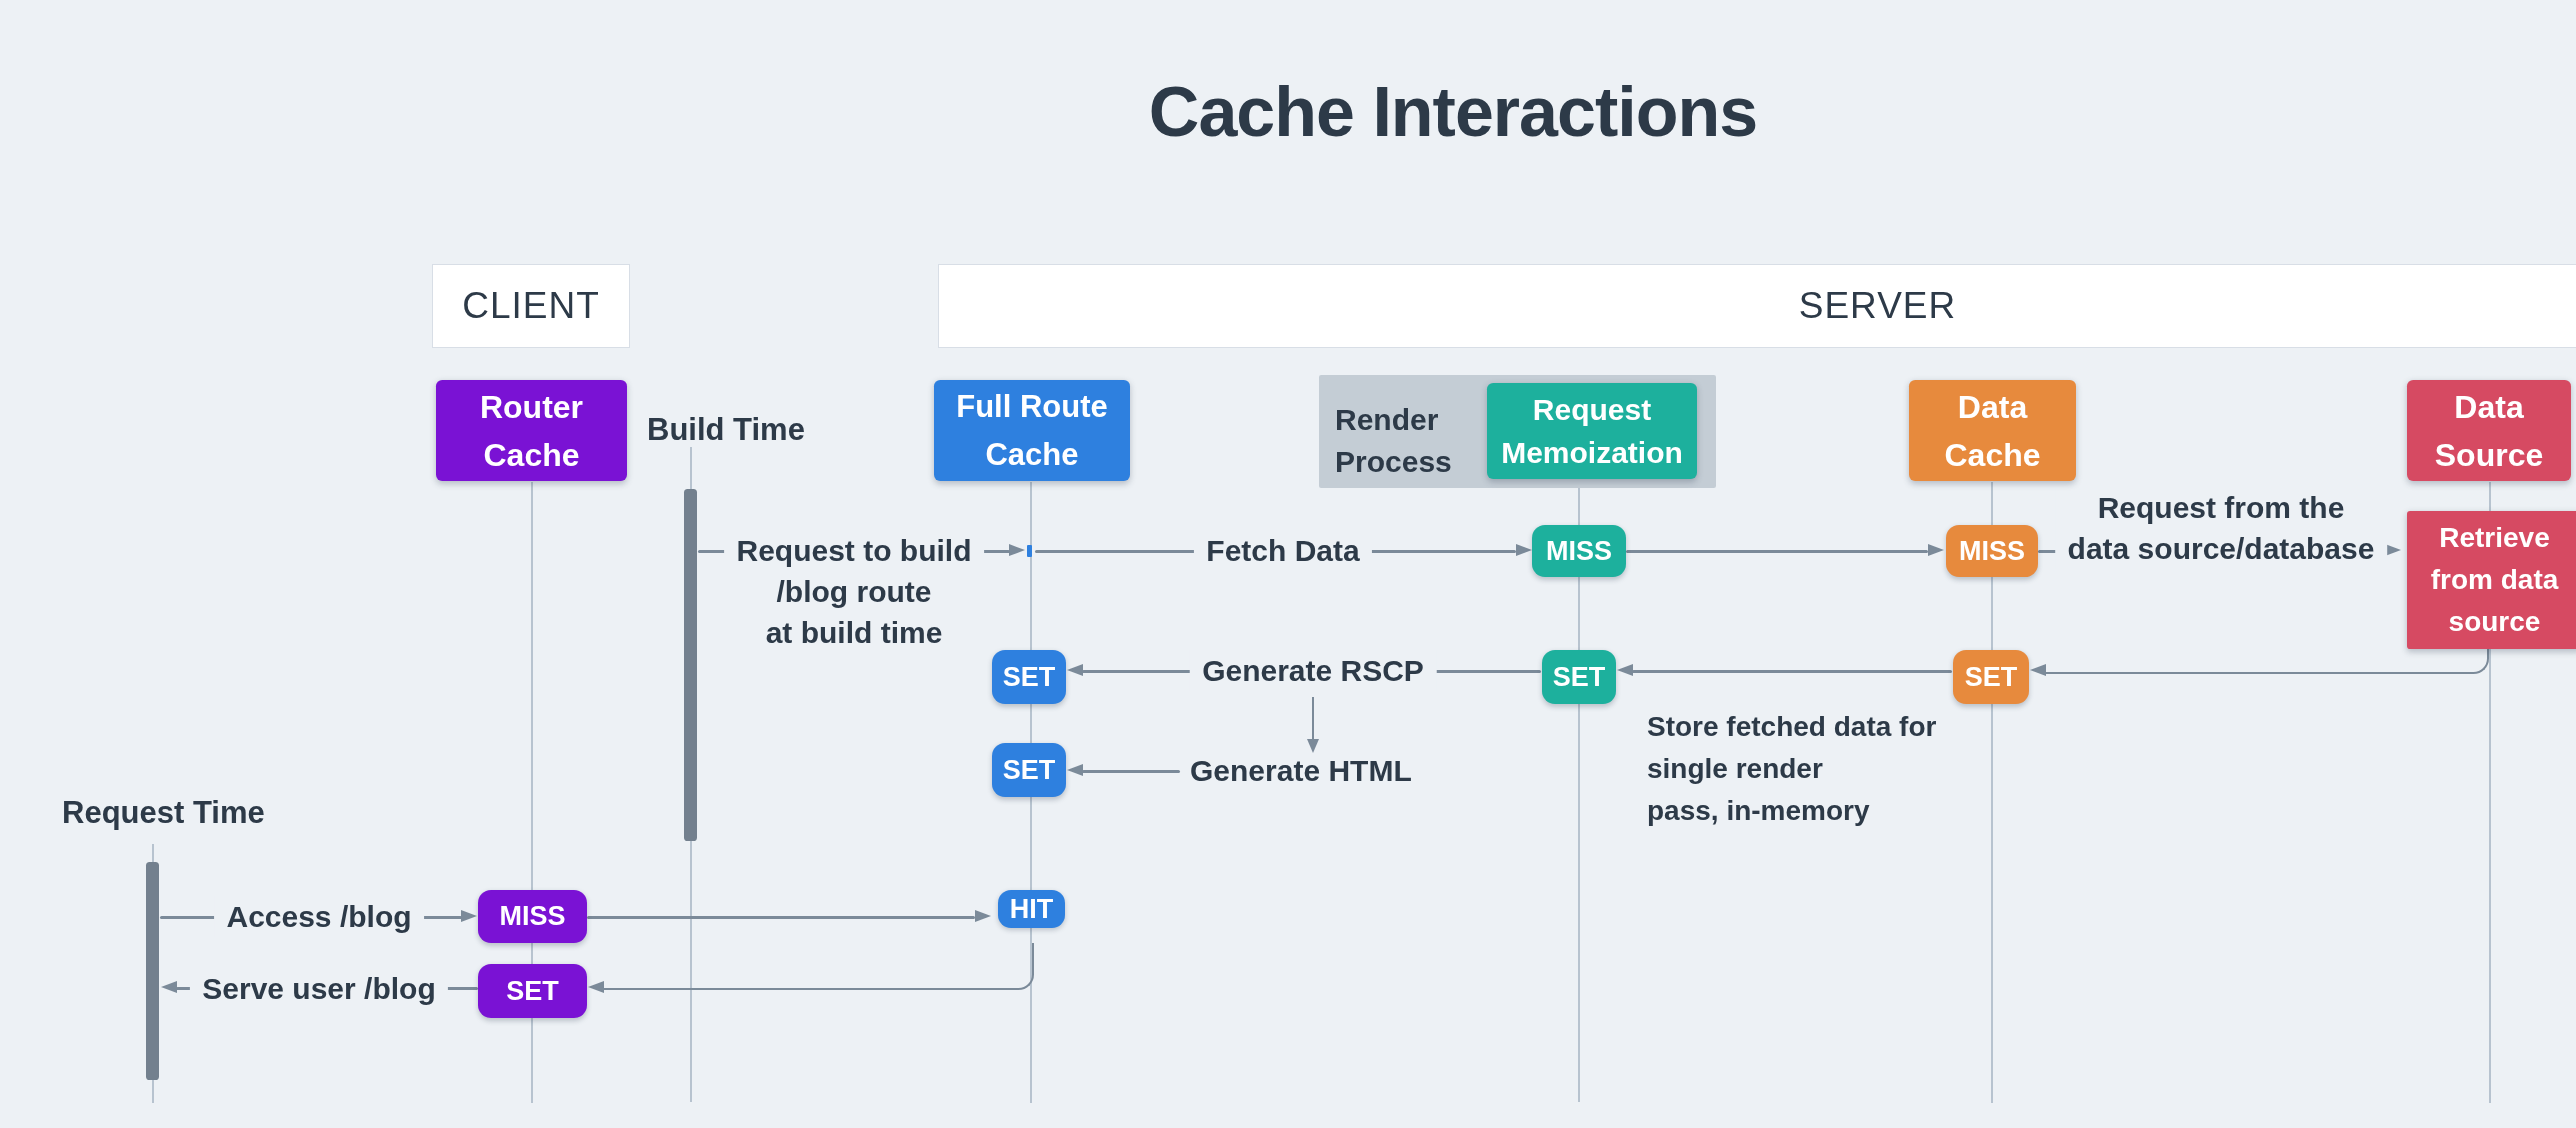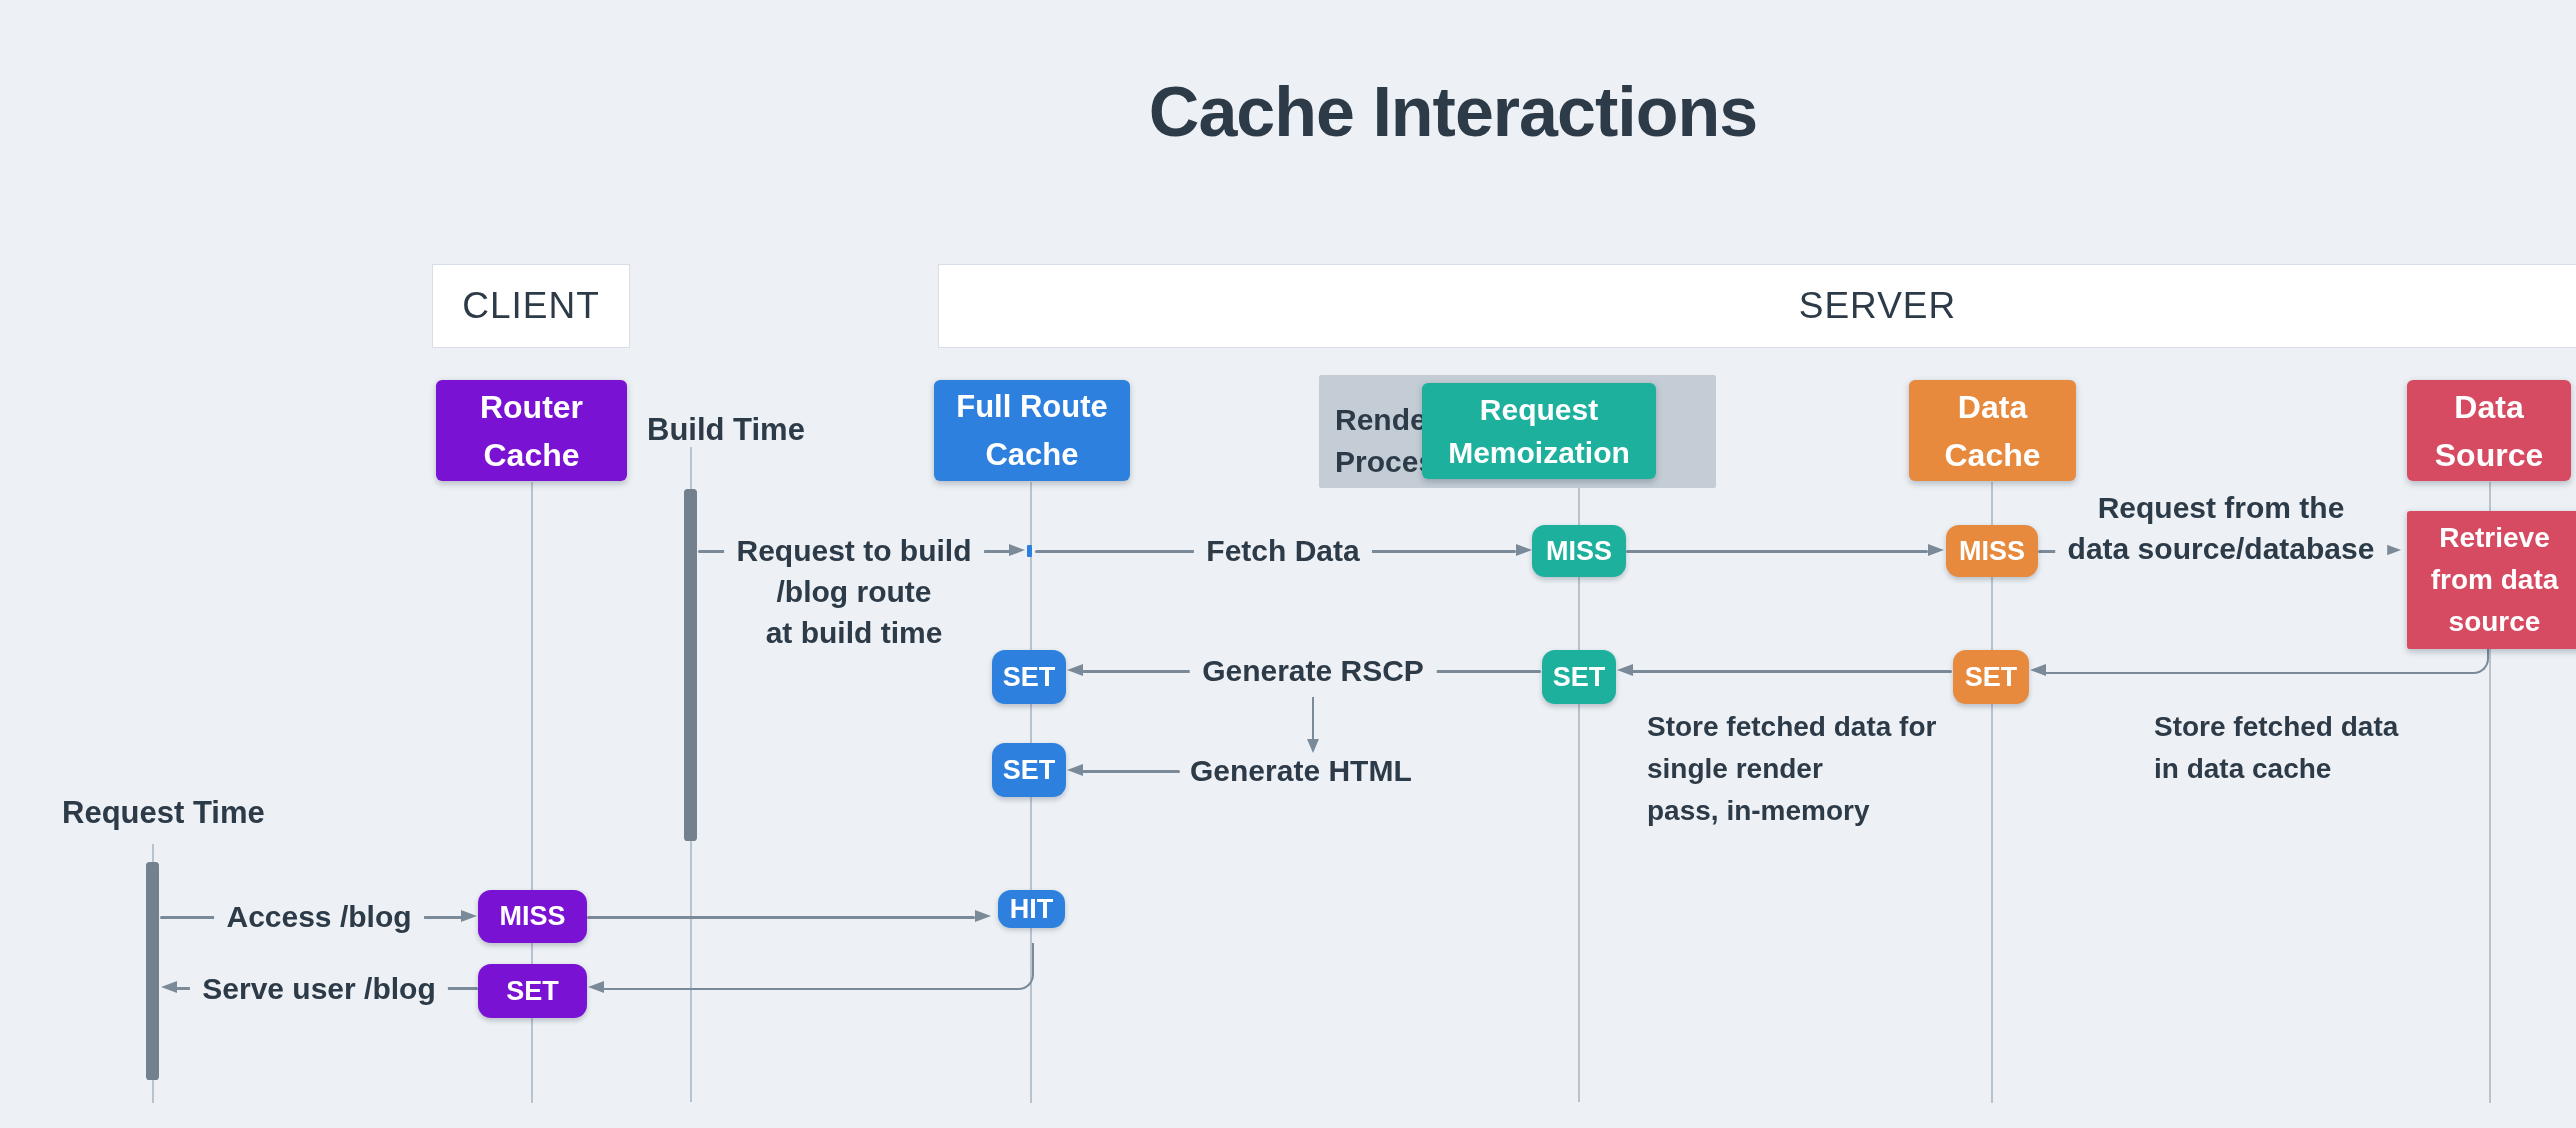--- a/index.html
+++ b/index.html
@@ -105,24 +105,20 @@
 
   <div class="abs arr-l" style="left:1067px;top:764px;"></div>
   <div class="abs hline" style="left:1082px;top:770px;width:98px;"></div>
   <div class="abs msg" style="left:1190px;top:750px;transform:none;text-align:left;">Generate HTML</div>
 
   <div class="abs note" style="left:1647px;top:706px;">
     <div>Store fetched data for</div>
     <div>single render</div>
     <div>pass, in-memory</div>
   </div>
-  <div class="abs note" style="left:2154px;top:706px;">
-    <div>Store fetched data</div>
-    <div>in data cache</div>
-  </div>
 
   <div class="abs hline" style="left:160px;top:916px;width:302px;"></div>
   <div class="abs arr-r" style="left:461px;top:910px;"></div>
   <div class="abs msg masked" style="left:319px;top:896px;">Access /blog</div>
 
   <div class="abs hline" style="left:587px;top:916px;width:388px;"></div>
   <div class="abs arr-r" style="left:975px;top:910px;"></div>
 
   <div class="abs elbow" style="left:598px;top:943px;width:434px;height:45px;"></div>
   <div class="abs arr-l" style="left:588px;top:981px;"></div>
@@ -137,21 +133,21 @@
   </div>
   <div class="abs box" style="left:934px;top:380px;width:196px;height:101px;background:var(--blue);font-size:31px;">
     <div>Full Route</div>
     <div>Cache</div>
   </div>
   <div class="abs panel" style="left:1319px;top:375px;width:397px;height:113px;"></div>
   <div class="abs panel-label" style="left:1335px;top:375px;height:131px;">
     <div>Render</div>
     <div>Process</div>
   </div>
-  <div class="abs box" style="left:1422px;top:383px;width:234px;height:96px;background:var(--teal);font-size:30px;line-height:43px;">
+  <div class="abs box" style="left:1487px;top:383px;width:210px;height:96px;background:var(--teal);font-size:30px;line-height:43px;">
     <div>Request</div>
     <div>Memoization</div>
   </div>
   <div class="abs box" style="left:1909px;top:380px;width:167px;height:101px;background:var(--orange);">
     <div>Data</div>
     <div>Cache</div>
   </div>
   <div class="abs box" style="left:2407px;top:380px;width:164px;height:101px;background:var(--red);">
     <div>Data</div>
     <div>Source</div>

